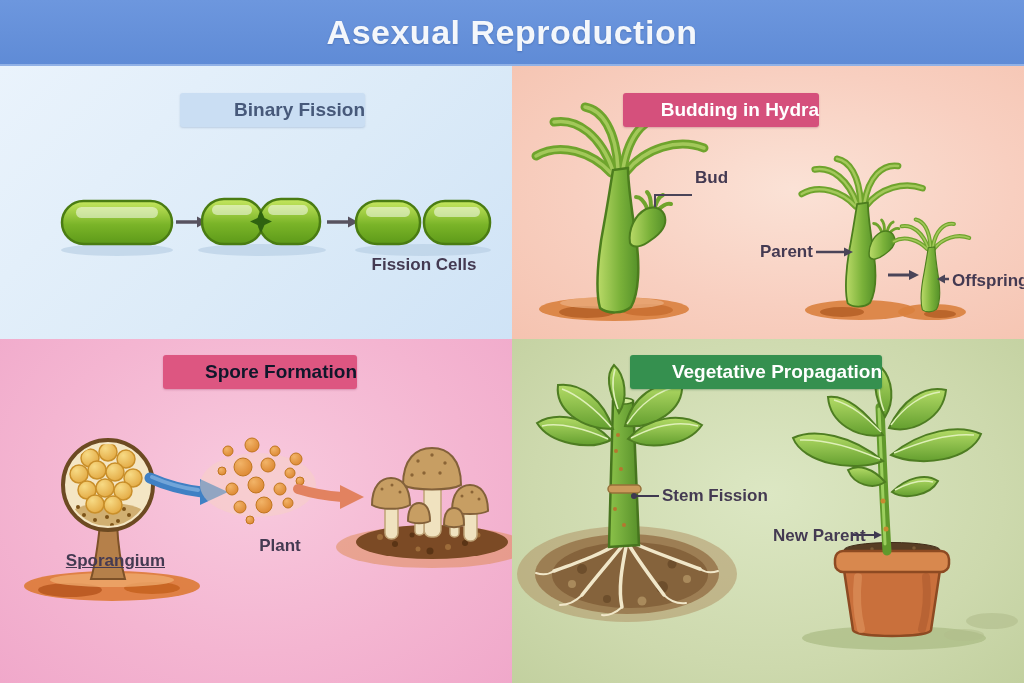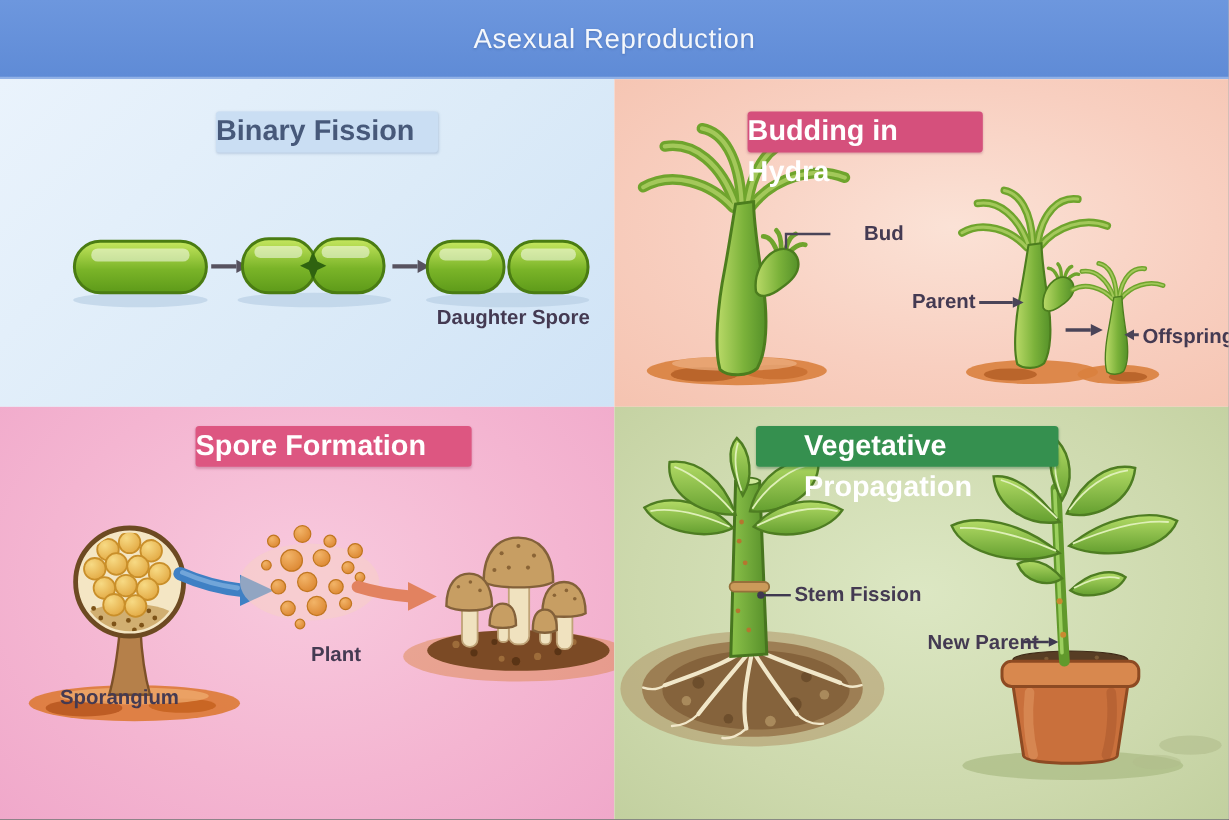--- a/index.html
+++ b/index.html
@@ -3,51 +3,51 @@
 <meta charset="utf-8">
 <style>
   html,body{margin:0;padding:0;background:#222;}
   #stage{position:relative;width:1024px;height:683px;overflow:hidden;
          font-family:"Liberation Sans",sans-serif;background:#fff;}
   
   #hdr{position:absolute;left:0;top:0;width:1024px;height:66px;
        background:linear-gradient(180deg,#6d97de 0%,#5f8bd6 100%);
        border-bottom:2px solid rgba(255,255,255,.25);box-sizing:border-box;
        display:flex;align-items:center;justify-content:center;}
-  #hdr .t{color:#f4f7fb;font-size:23px;font-weight:normal;letter-spacing:.5px;
+  #hdr .t{color:#f4f7fb;font-size:34px;font-weight:bold;letter-spacing:.5px;
           text-shadow:0 1px 2px rgba(40,70,130,.35);text-align:right;}
   
   .quad{position:absolute;overflow:hidden;}
   #q-bf{left:0;top:66px;width:512px;height:273px;
         background:linear-gradient(135deg,#eaf3fc 0%,#dcebf8 55%,#cfe3f6 100%);}
   #q-bu{left:512px;top:66px;width:512px;height:273px;
         background:radial-gradient(ellipse at 55% 45%,#fbe2d6 0%,#f8cfc0 55%,#f5c3b0 100%);}
   #q-sp{left:0;top:339px;width:512px;height:344px;
         background:radial-gradient(ellipse at 50% 42%,#f8cade 0%,#f4b5d1 60%,#f0a8ca 100%);}
   #q-vg{left:512px;top:339px;width:512px;height:344px;
         background:radial-gradient(ellipse at 50% 45%,#dce7c3 0%,#cdd9ad 65%,#c2d09f 100%);}
   .quad svg{position:absolute;left:0;top:0;}
   
-  .badge{position:absolute;font-weight:bold;font-size:24px;text-align:left;
+  .badge{position:absolute;font-weight:bold;font-size:19px;text-align:right;
          border-radius:3px;box-sizing:border-box;line-height:34px;height:34px;}
   #bdg-bf{left:180px;top:27px;width:185px;background:#cadef3;color:#47597a;
           box-shadow:0 1px 2px rgba(80,110,160,.25);}
   #bdg-bu{left:111px;top:27px;width:196px;background:#d5507c;color:#fff;
           box-shadow:0 1px 2px rgba(150,50,90,.3);}
-  #bdg-sp{left:163px;top:16px;width:230px;background:#dd5681;color:#ffffff;
+  #bdg-sp{left:163px;top:16px;width:194px;background:#dd5681;color:#0f172a;
           box-shadow:0 1px 2px rgba(150,50,90,.3);}
   #bdg-vg{left:118px;top:16px;width:252px;background:#35904f;color:#fff;
           box-shadow:0 1px 2px rgba(30,90,50,.35);padding-left:40px;}
   
   .lbl{position:absolute;color:#443a52;font-weight:bold;font-size:17px;white-space:nowrap;}
   #l-dc{left:364px;top:189px;width:120px;text-align:center;}
-  #l-bud{left:183px;top:119px;margin-left:25px;}
+  #l-bud{left:183px;top:102px;}
   #l-par{left:248px;top:176px;}
   #l-off{left:440px;top:205px;}
-  #l-spg{left:50px;top:233px;width:115px;text-align:left;}
+  #l-spg{left:50px;top:212px;width:115px;text-align:right;text-decoration:underline;}
   #l-spo{left:240px;top:197px;width:80px;text-align:center;}
   #l-stc{left:150px;top:147px;}
   #l-npl{left:261px;top:187px;}
 </style>
 </head>
 <body>
 
 <div id="stage">
 
   <div id="hdr">
@@ -92,21 +92,21 @@
       </g>
 
       <g>
         <rect x="356" y="135" width="64" height="43" rx="21" fill="url(#bf-g)" stroke="#4a7c12" stroke-width="2.5"></rect>
         <rect x="424" y="135" width="66" height="43" rx="21" fill="url(#bf-g)" stroke="#4a7c12" stroke-width="2.5"></rect>
         <rect x="366" y="141" width="44" height="10" rx="5" fill="#ffffff" opacity="0.5"></rect>
         <rect x="434" y="141" width="46" height="10" rx="5" fill="#ffffff" opacity="0.5"></rect>
       </g>
     </svg>
     <div id="bdg-bf" class="badge">Binary Fission</div>
-    <div id="l-dc" class="lbl">Daughter Spore</div>
+    <div id="l-dc" class="lbl">Fission Cells</div>
   </div>
 
   <div id="q-bu" class="quad">
     <svg width="512" height="273" viewBox="0 0 512 273">
       <defs>
         <linearGradient id="hy-g" x1="0" y1="0" x2="1" y2="0">
           <stop offset="0" stop-color="#bada68"></stop>
             <stop offset="0.55" stop-color="#7bb23a"></stop>
             <stop offset="1" stop-color="#559129"></stop>
         </linearGradient>

